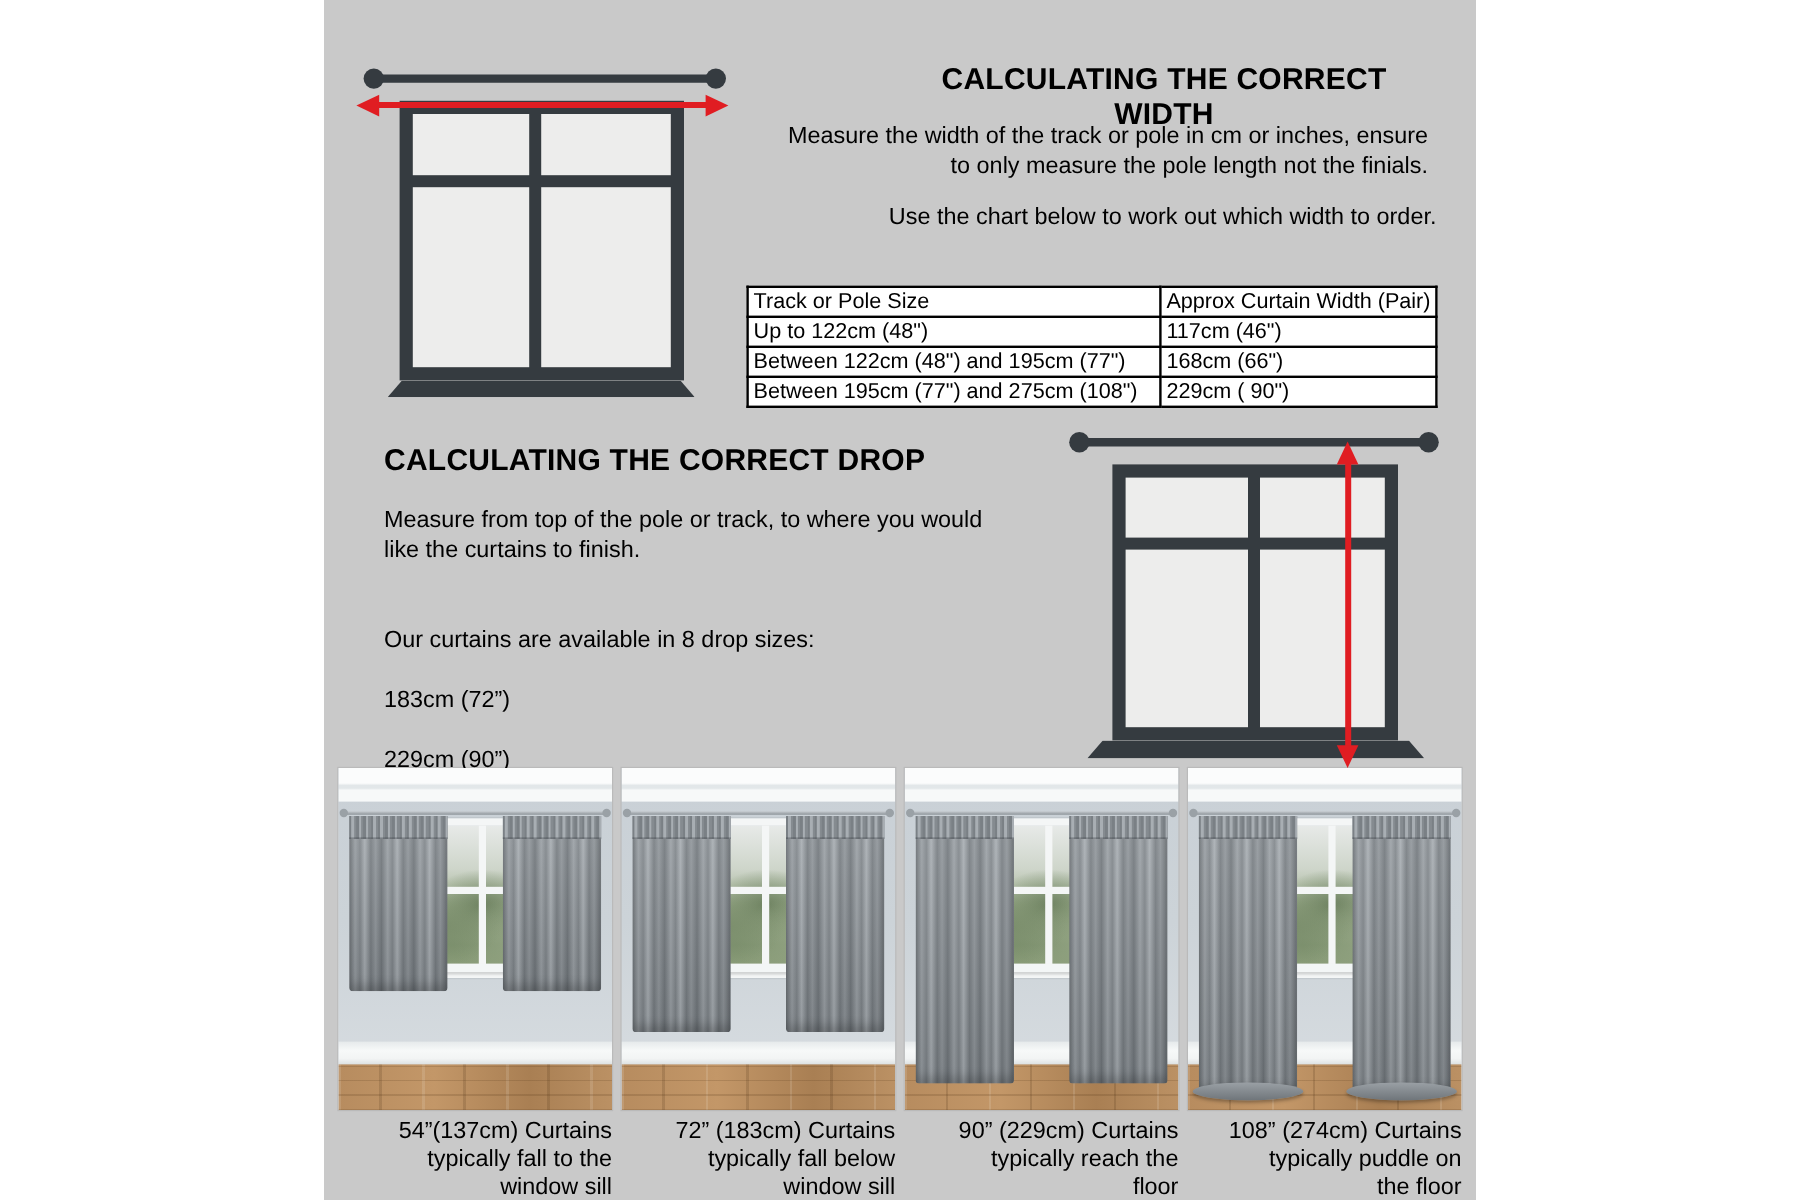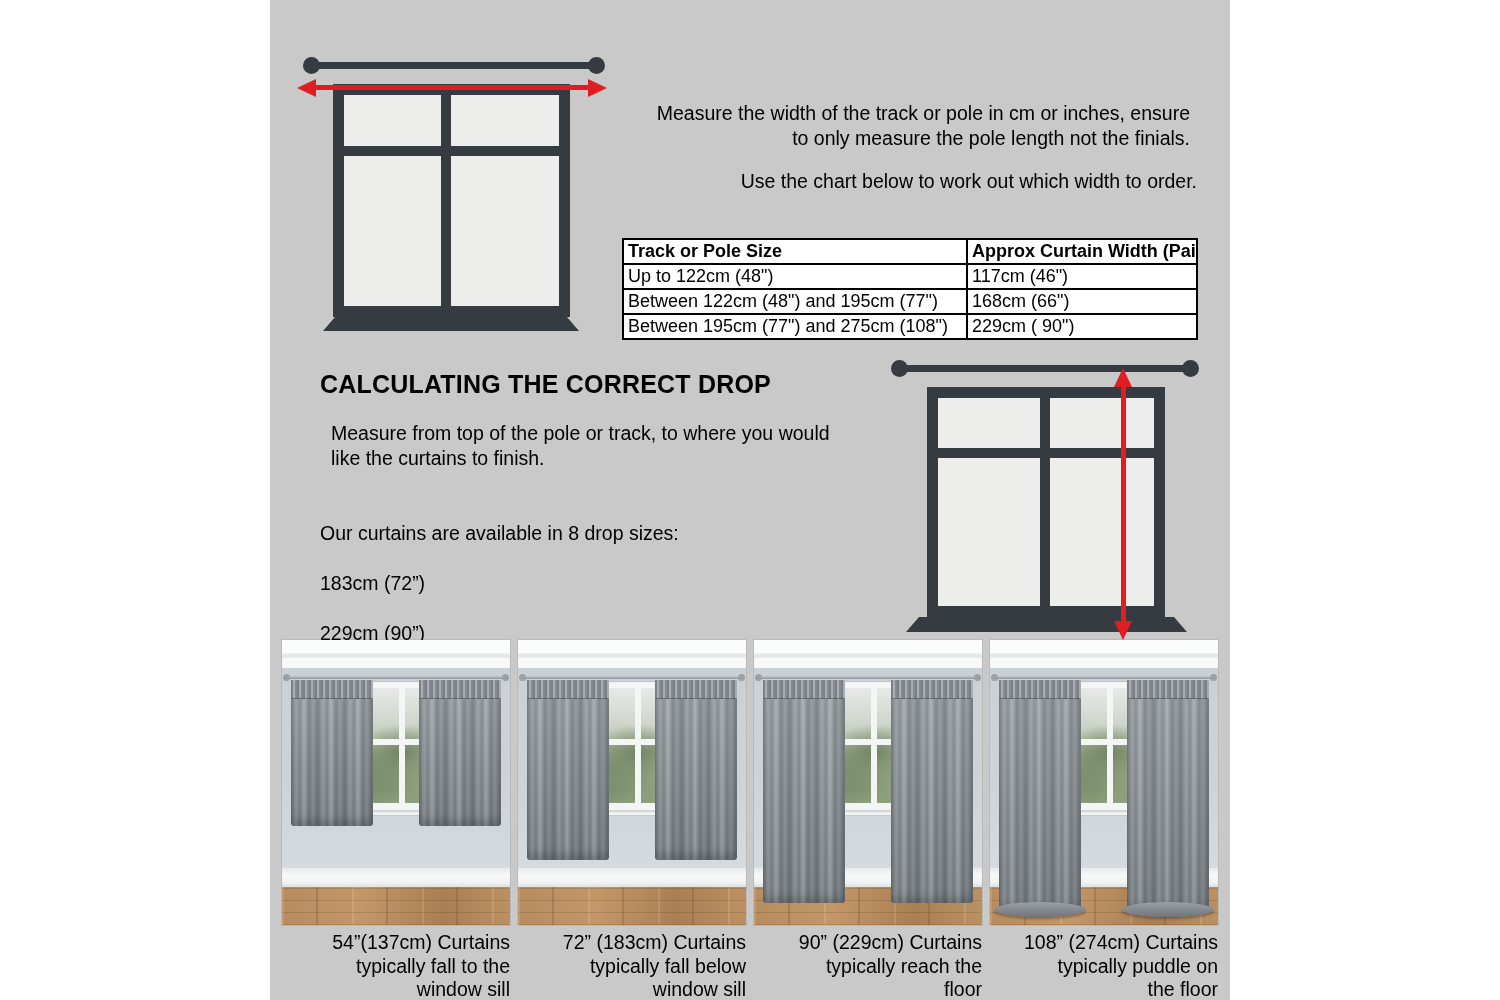--- a/index.html
+++ b/index.html
@@ -7,29 +7,29 @@
          font-family:"Liberation Sans",sans-serif;color:#000;overflow:hidden;}
   #panel{position:absolute;left:270px;top:0;width:960px;height:1000px;background:#c9c9c9;}
 
   
   .h-title{position:absolute;font-size:25px;font-weight:bold;letter-spacing:.2px;}
   #width-title{left:750px;top:52px;width:440px;text-align:center;}
   #drop-title{left:320px;top:370px;}
   .body-text{position:absolute;font-size:19.5px;line-height:25px;white-space:pre-line;}
   #width-body{right:310px;top:101px;width:620px;text-align:right;}
   #width-note{right:303px;top:169px;width:620px;text-align:right;}
-  #drop-body{left:320px;top:421px;width:560px;text-align:left;margin-left:11px;}
+  #drop-body{left:320px;top:421px;width:560px;text-align:left;}
   #drop-sizes{left:320px;top:496px;width:560px;text-align:left;}
 
   
   #size-table{position:absolute;left:622px;top:238px;width:576px;border-collapse:collapse;
               background:#fff;table-layout:fixed;}
   #size-table th,#size-table td{border:2px solid #000;font-size:18px;height:20px;
               padding:1px 4px;white-space:nowrap;text-align:left;overflow:hidden;}
-  #size-table th{font-weight:bold;}
+  #size-table th{font-weight:normal;}
   #size-table .c1{width:334px;}
 
   
   .ball{position:absolute;width:17px;height:17px;border-radius:50%;background:#353b40;}
   .pole-bar{position:absolute;height:7px;background:#353b40;border-radius:3px;}
   .red-line{position:absolute;background:#e01d22;}
   .red-head{position:absolute;width:0;height:0;}
   .win{position:absolute;background:#353b40;}
   .pane{position:absolute;background:#ededec;}
   .sill{position:absolute;background:#353b40;}
@@ -81,20 +81,21 @@
          box-shadow:0 2px 3px rgba(0,0,0,.3);}
   .caption{position:absolute;top:931px;width:228px;text-align:right;font-size:19.5px;
          line-height:23.5px;white-space:pre-line;}
 </style>
 </head>
 <body>
 
 <div id="stage">
   <div id="panel"></div>
 
+  <div id="width-title" class="h-title">CALCULATING THE CORRECT WIDTH</div>
   <div id="width-note" class="body-text">Use the chart below to work out which width to order.</div>
   <div id="width-body" class="body-text">Measure the width of the track or pole in cm or inches, ensure
 to only measure the pole length not the finials.</div>
 
   <table id="size-table">
     <thead>
       <tr>
         <th class="c1">Track or Pole Size</th>
         <th>Approx Curtain Width (Pair)</th>
       </tr>

